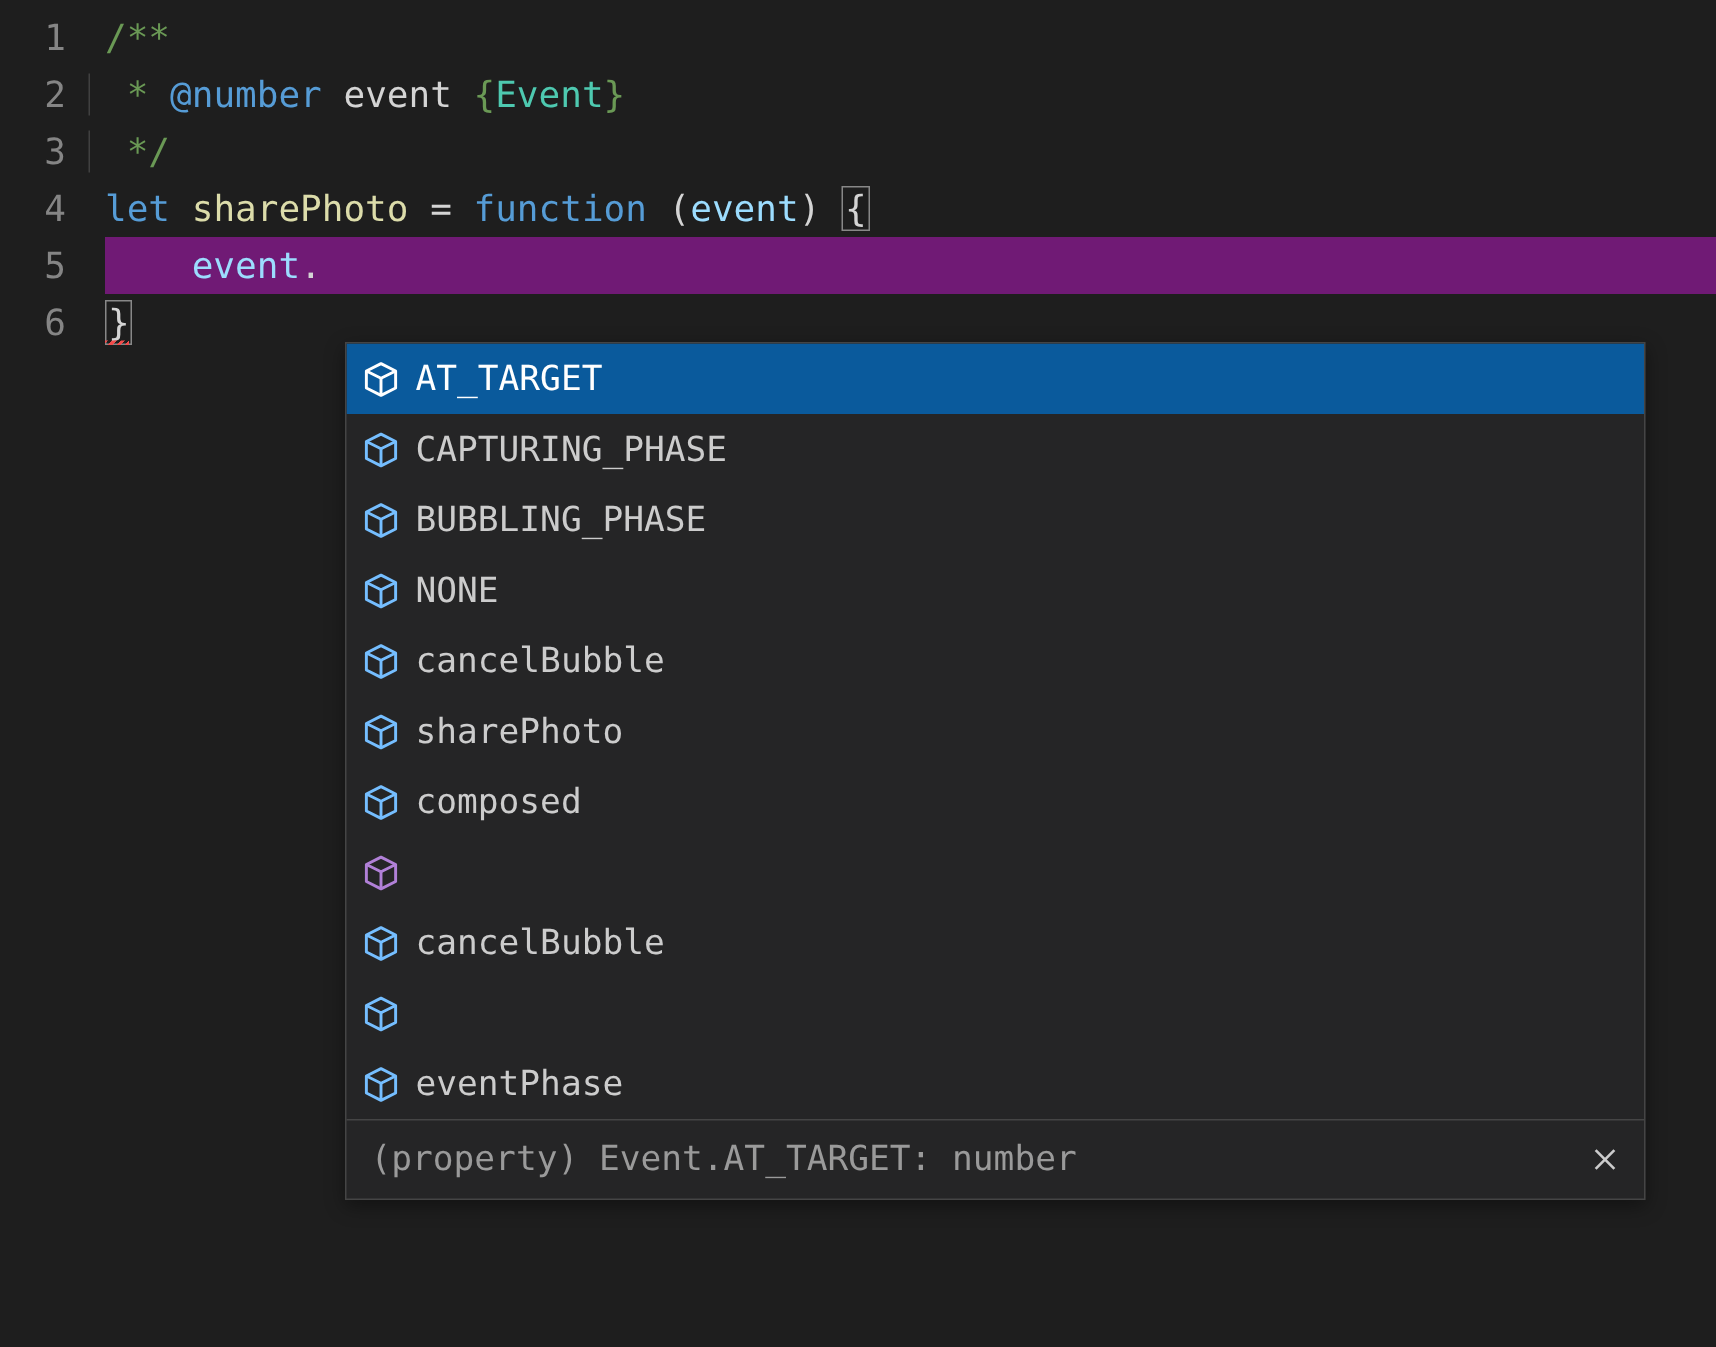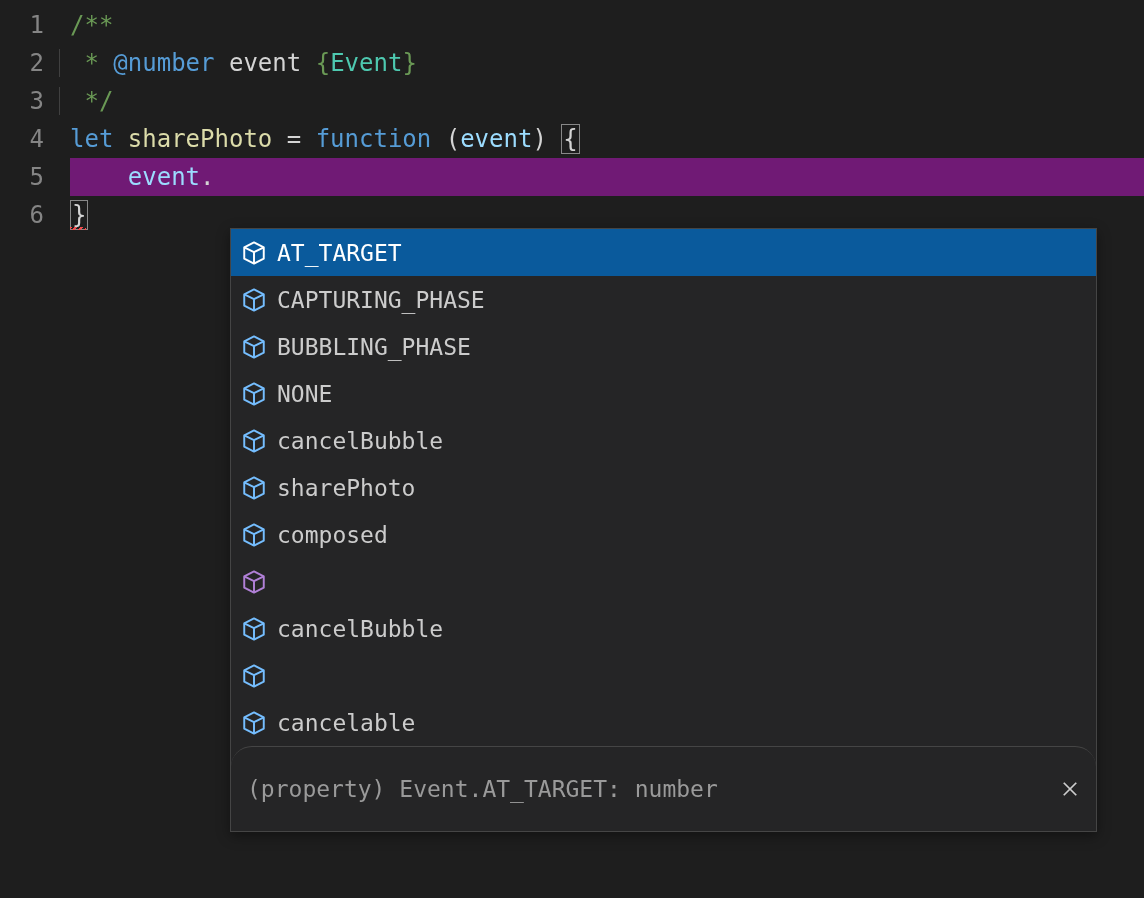--- a/index.html
+++ b/index.html
@@ -93,25 +93,24 @@
     height: 26px;
     margin-right: 10px;
     flex: 0 0 auto;
   }
   .kind-icon svg { width: 100%; height: 100%; display: block; }
   .kind-field  { color: #75beff; }
   .kind-method { color: #b180d7; }
   .suggest-label { flex: 1; font-family: inherit; }
   .suggest-detail {
     border-top: 1px solid #454545;
-    padding: 29px 16px;
+    padding: 13px 16px;
     color: #9a9a9a;
     display: flex;
     align-items: center;
-    border-radius: 21px;
   }
   .suggest-detail .text { flex: 1; font-family: inherit; }
   .close-icon {
     width: 20px; height: 20px;
     color: #cccccc;
     cursor: pointer;
   }
   .close-icon svg { width: 100%; height: 100%; display: block; }
 
   .err-underline {
@@ -252,21 +251,21 @@
         </span>
       </div>
       <div class="suggest-item">
         <span class="kind-icon kind-field">
           <svg viewBox="0 0 16 16" fill="none" stroke="currentColor" stroke-width="1.2" stroke-linejoin="round">
   <path d="M8 1.5 L14 4.5 L14 11.5 L8 14.5 L2 11.5 L2 4.5 Z"></path>
   <path d="M2 4.5 L8 7.5 L14 4.5"></path>
   <path d="M8 7.5 L8 14.5"></path>
 </svg>
         </span>
-        <span class="suggest-label">cancelable</span>
+        <span class="suggest-label">eventPhase</span>
       </div>
     </div>
   <div class="suggest-detail">
     <span class="text">(property) Event.AT_TARGET: number</span>
     <span class="close-icon">
       <svg viewBox="0 0 16 16" fill="none" stroke="currentColor" stroke-width="1.4">
         <line x1="3" y1="3" x2="13" y2="13"></line>
           <line x1="13" y1="3" x2="3" y2="13"></line>
       </svg>
     </span>

